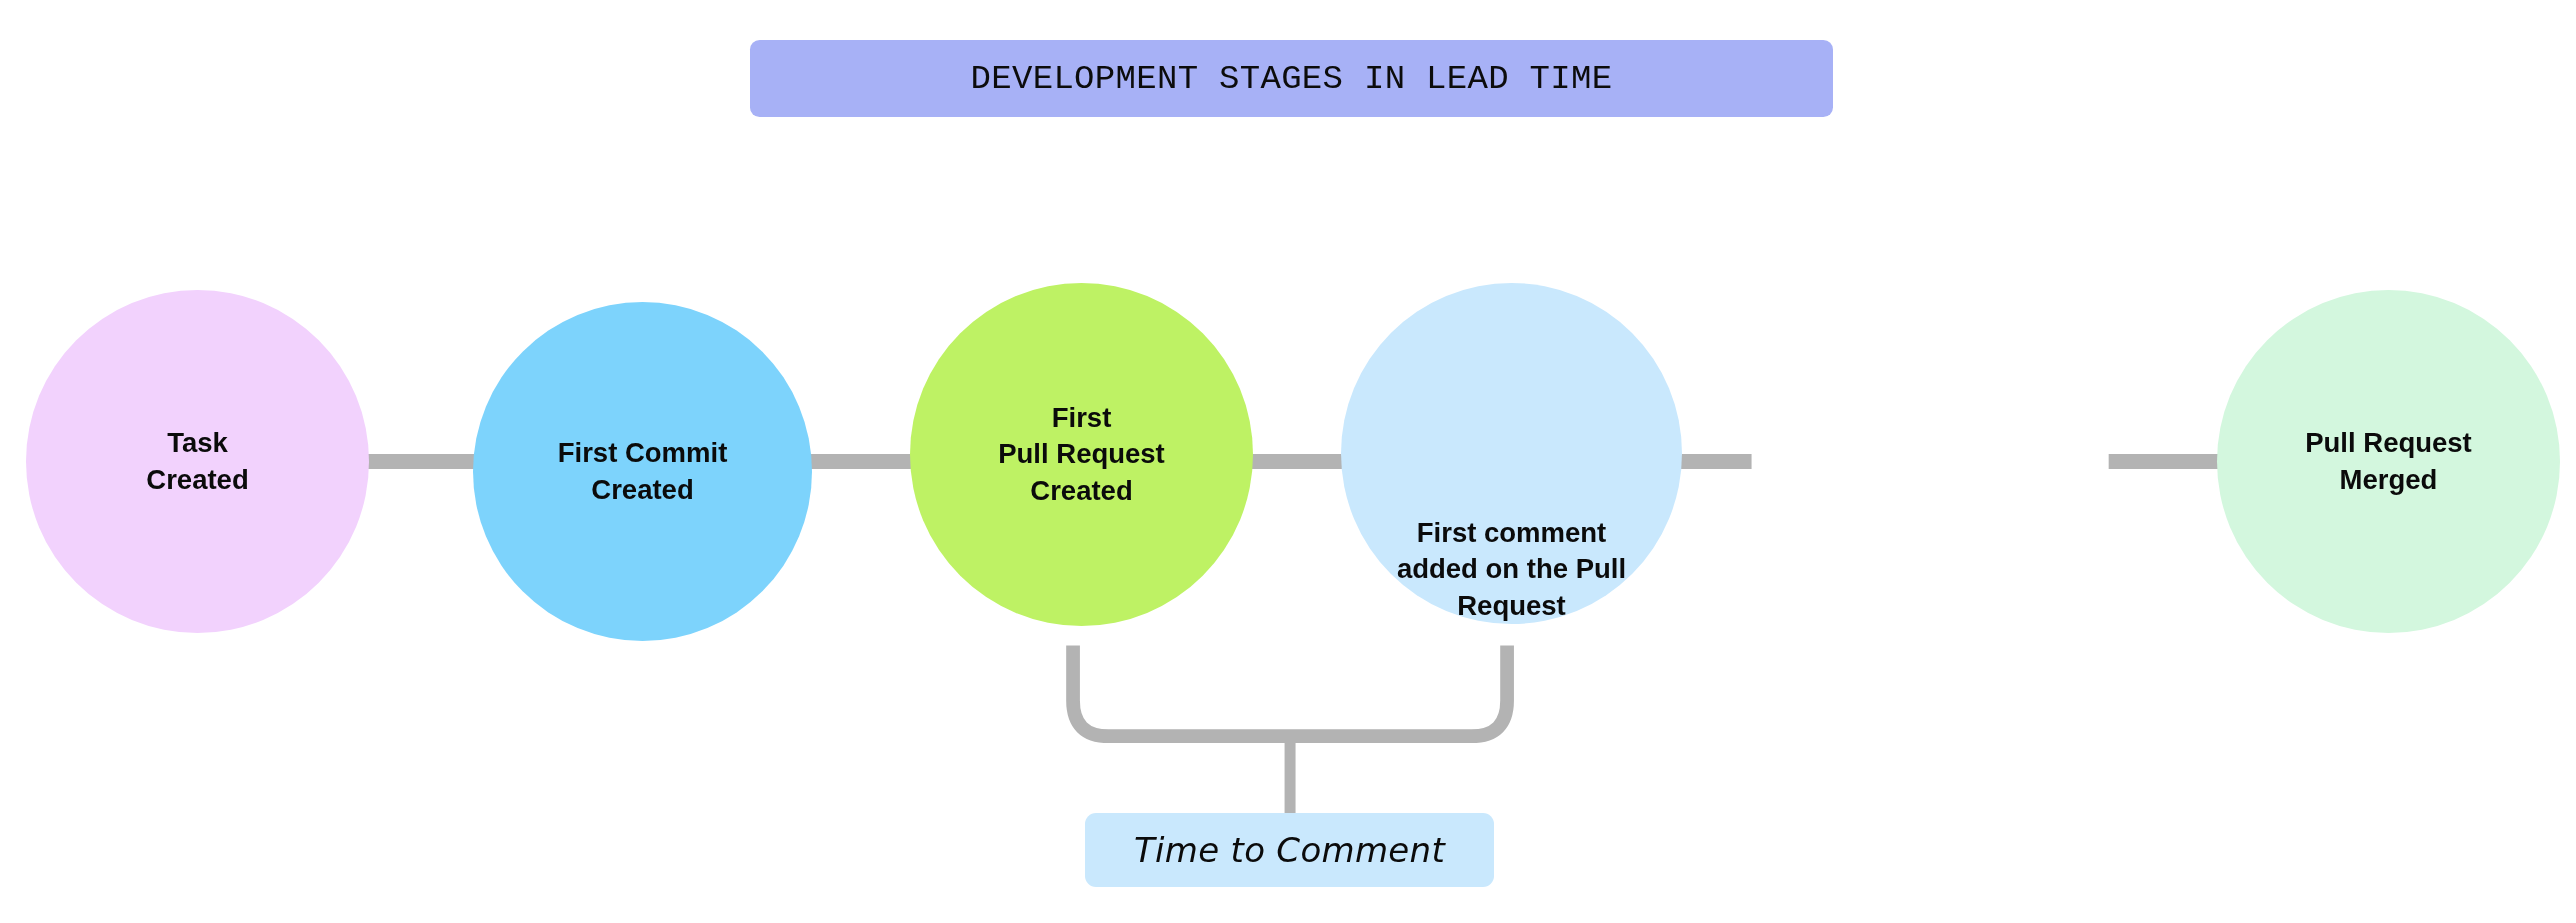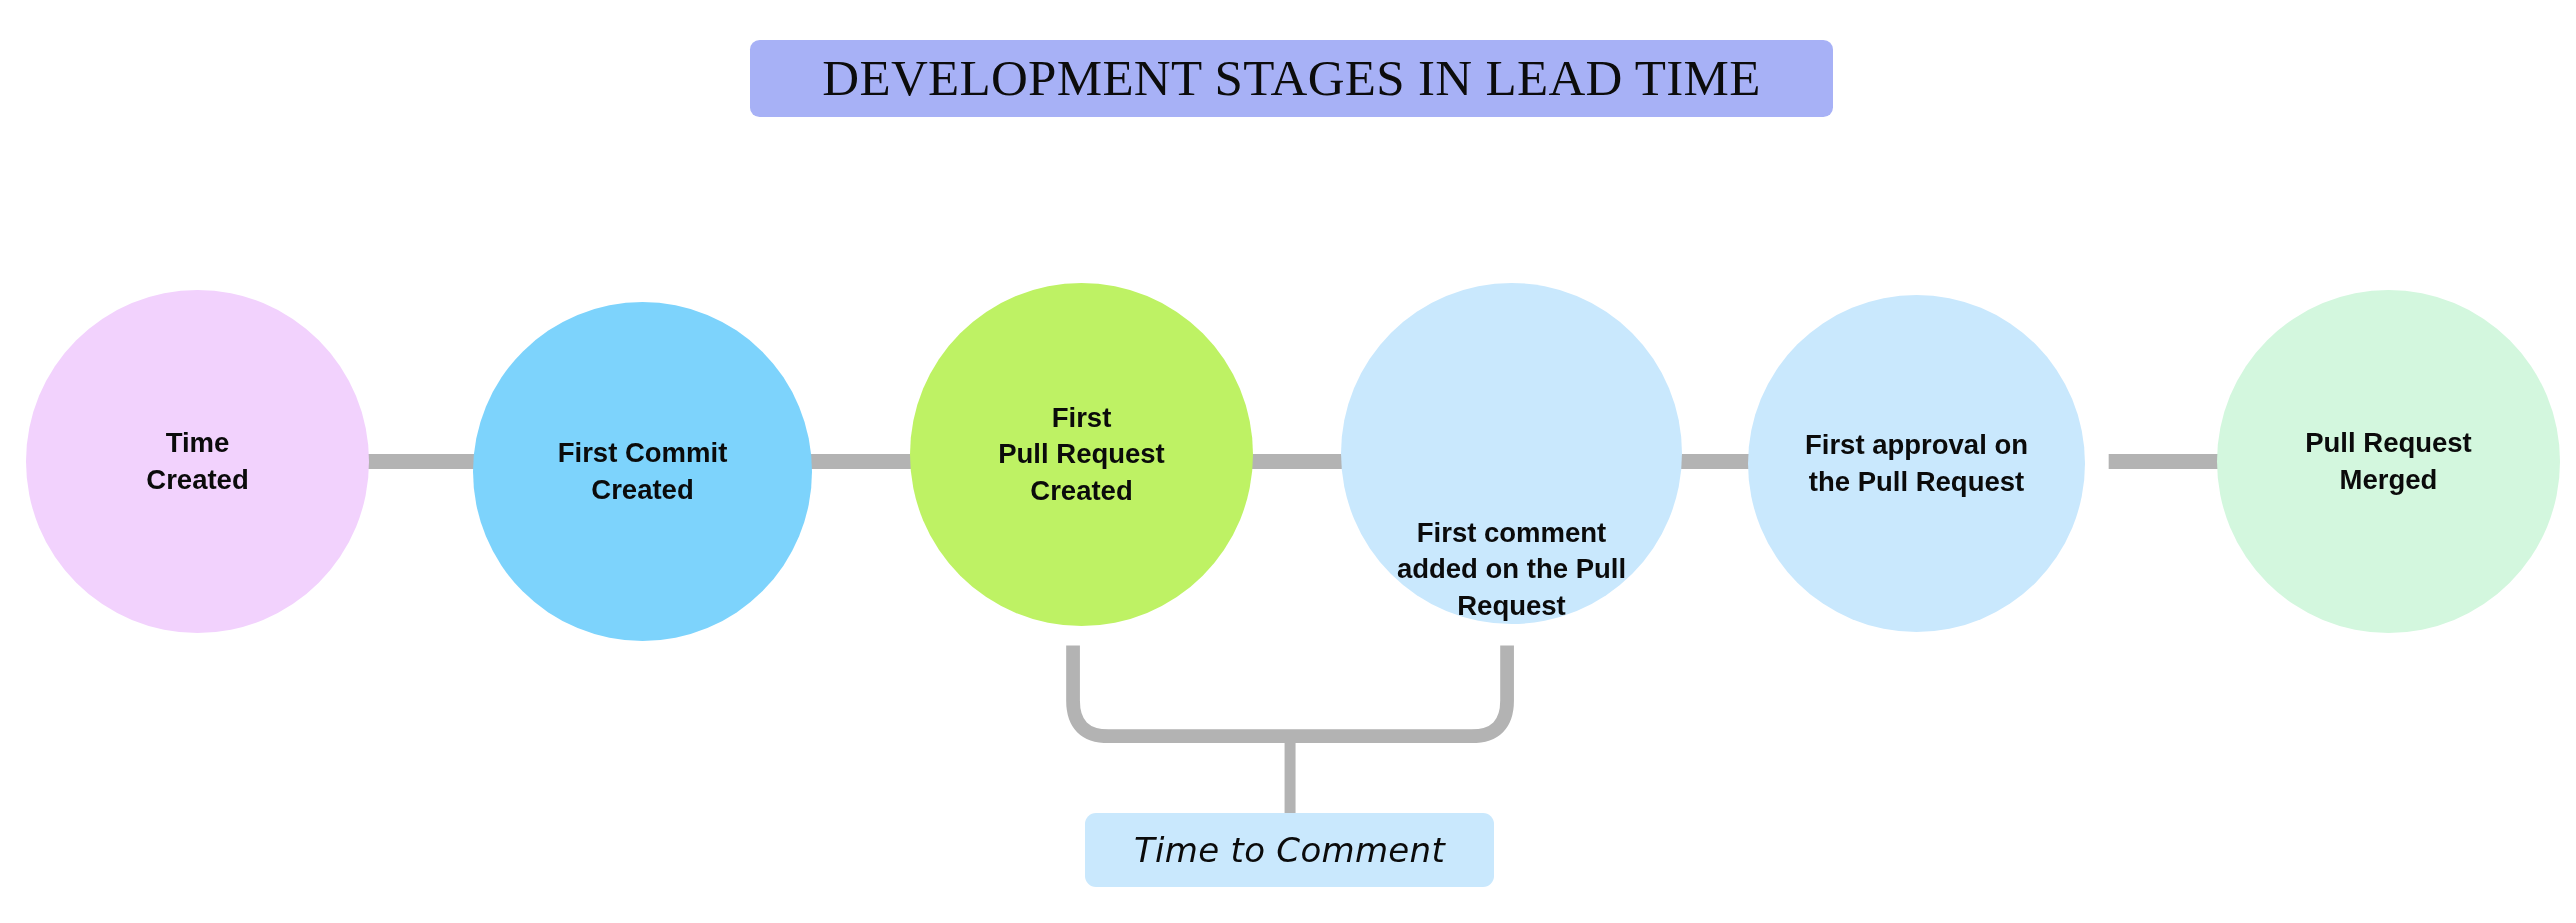--- a/index.html
+++ b/index.html
@@ -30,22 +30,22 @@
     width: 1083px;
     height: 77px;
     background: #a7b1f6;
     border-radius: 9.6px;
     display: flex;
     align-items: center;
     justify-content: center;
     box-sizing: border-box;
   }
   .title-text {
-    font-family: Liberation Serif, serif;
-    font-size: 51px;
+    font-family: Liberation Mono, monospace;
+    font-size: 34px;
     font-weight: 400;
     color: #0c0c0c;
     letter-spacing: 0.3px;
     line-height: 1;
     white-space: nowrap;
   }
 
   
   #connectors {
     position: absolute;
@@ -113,45 +113,41 @@
       <line x1="1815" y1="672" x2="1960" y2="672"></line>
       <line x1="2440" y1="672" x2="2550" y2="672"></line>
       <line x1="3070" y1="672" x2="3235" y2="672"></line>
     </g>
 
     <path d="M 1562 940 L 1562 1020 Q 1562 1072 1614 1072 L 2142 1072 Q 2194 1072 2194 1020 L 2194 940" stroke="#b3b3b3" stroke-width="20" fill="none" stroke-linecap="butt" stroke-linejoin="round"></path>
     <line x1="1878" y1="1072" x2="1878" y2="1190" stroke="#b3b3b3" stroke-width="16" fill="none"></line>
   </svg>
 
   <div class="node" style="left:26px; top:290px; width:343px; height:343px; background:#f2d2fd;">
-    <span class="node-label">Time
+    <span class="node-label">Task
 Created</span>
   </div>
 
   <div class="node" style="left:473px; top:302px; width:339px; height:339px; background:#7dd3fc;">
     <span class="node-label">First Commit
 Created</span>
   </div>
 
   <div class="node" style="left:910px; top:283px; width:343px; height:343px; background:#bef264;">
     <span class="node-label">First
 Pull Request
 Created</span>
   </div>
 
   <div class="node" style="left:1341px; top:283px; width:341px; height:341px; background:#c9e8fd;align-items:flex-end;">
     <span class="node-label">First comment
 added on the Pull
 Request</span>
   </div>
 
-  <div class="node" style="left:1748px; top:295px; width:337px; height:337px; background:#c9e8fd;">
-    <span class="node-label">First approval on
-the Pull Request</span>
-  </div>
 
   <div class="node" style="left:2217px; top:290px; width:343px; height:343px; background:#d3f7de;">
     <span class="node-label">Pull Request
 Merged</span>
   </div>
 
   <div class="pill" style="left:1085px; top:813px; width:409px; height:74px;">
     <span class="pill-text">Time to Comment</span>
   </div>
 

